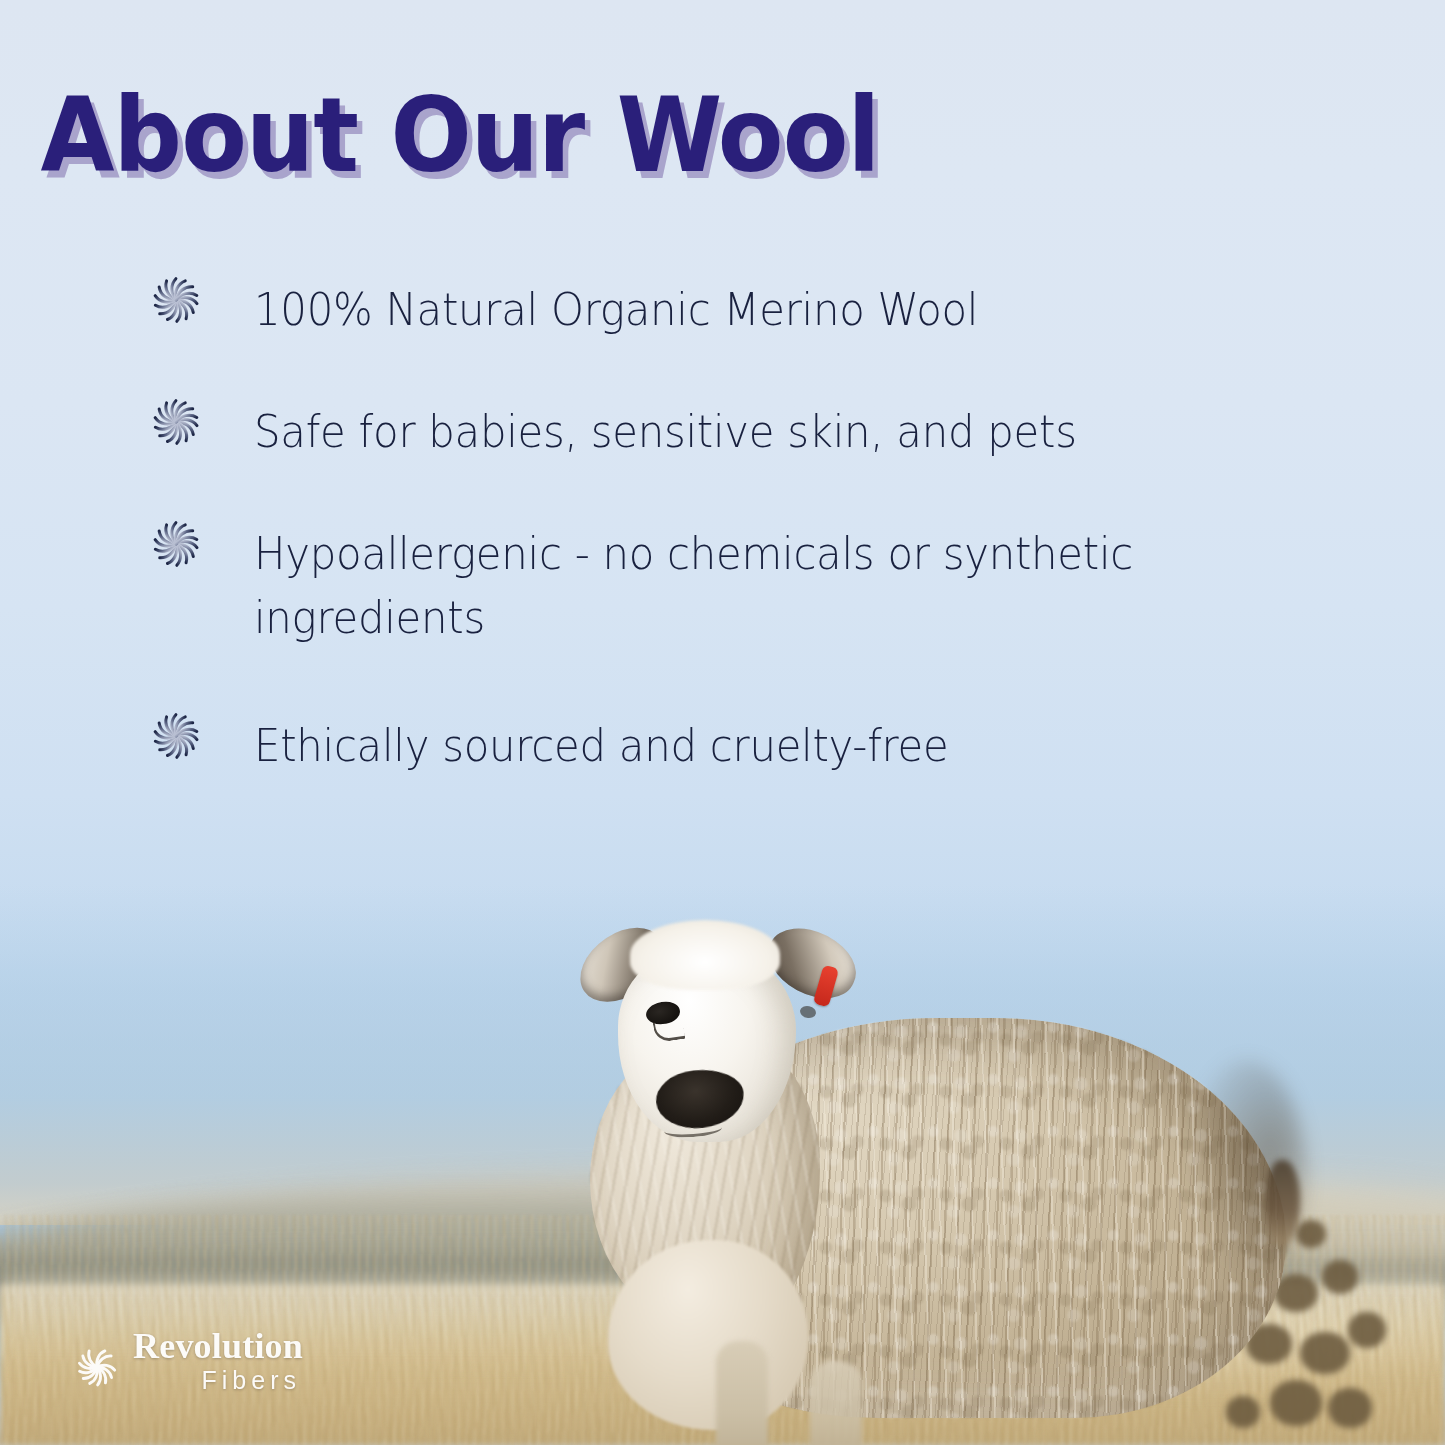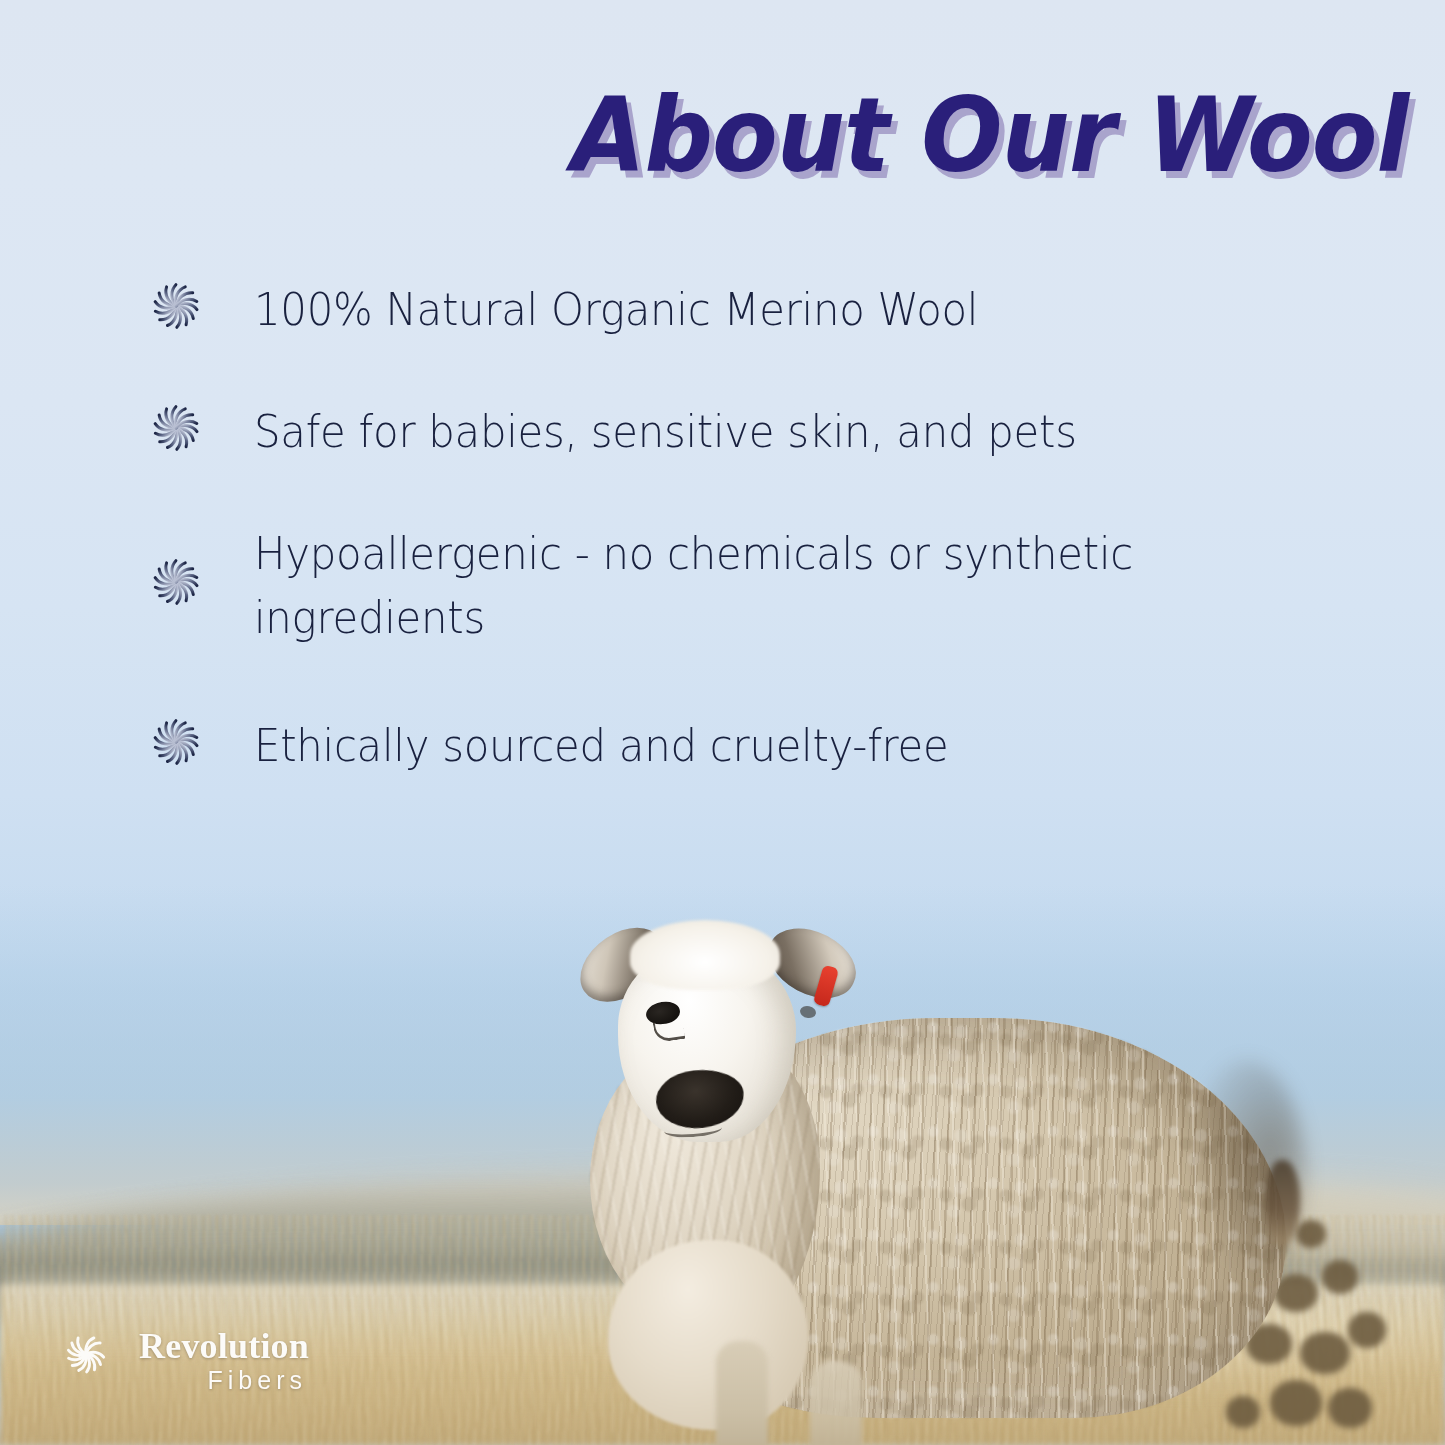--- a/index.html
+++ b/index.html
@@ -231,49 +231,49 @@
     border-bottom:3px solid #3b342c;border-radius:0 0 50% 50%;
     transform:rotate(-4deg);opacity:.65;
   }
   .topknot{
     position:absolute;left:70px;top:10px;width:150px;height:70px;
     background:radial-gradient(ellipse at 50% 60%, #ffffff 0%, #f5f1e9 60%, #e3ddd1 100%);
     border-radius:50% 50% 40% 40%;filter:blur(1.6px);
   }
 
   
-  .logo{position:absolute;left:60px;bottom:52px;display:flex;align-items:flex-start;gap:27px;opacity:.94;}
+  .logo{position:absolute;left:71px;bottom:52px;display:flex;align-items:flex-end;gap:10px;opacity:.94;}
   .logo-mark{width:52px;height:52px;flex:0 0 52px;}
   .logo-words{display:flex;flex-direction:column;line-height:1;}
   .logo-rev{
     font-family:"Liberation Serif",serif;font-weight:700;font-size:36px;color:#fff;
     letter-spacing:.2px;text-shadow:0 1px 3px rgba(90,78,58,.45);
   }
   .logo-fib{
     font-family:"Liberation Sans",sans-serif;font-weight:400;font-size:25px;color:#fff;
     letter-spacing:5px;text-align:right;margin-top:4px;padding-right:2px;
     text-shadow:0 1px 3px rgba(90,78,58,.45);
   }
 
   
-  .title-wrap{position:absolute;left:12px;right:0;top:82px;text-align:right;font-style:italic;}
+  .title-wrap{position:absolute;left:4px;right:0;top:82px;text-align:left;}
   .title{
     display:inline-block;
     font-family:"DejaVu Sans",sans-serif;
     font-weight:700;
     font-size:104px;
     line-height:1.02;
     color:#2a1f7a;
     letter-spacing:-1px;
     transform:scaleX(.92);
     text-shadow:6px 7px 0 #a9a4cc;
   }
 
   .bullets{position:absolute;left:146px;right:120px;top:278px;}
-  .bullet{display:flex;align-items:center;margin-bottom:58px;}
+  .bullet{display:flex;align-items:flex-start;margin-bottom:58px;}
   .bullet:last-child{margin-bottom:12px;}
   .b-icon{width:60px;height:60px;flex:0 0 60px;margin-top:-8px;}
   .b-text{
     margin-left:48px;
     font-family:"DejaVu Sans",sans-serif;
     font-weight:300;
     font-size:45px;
     line-height:1.42;
     color:#19213f;
     transform:scaleX(.93);

